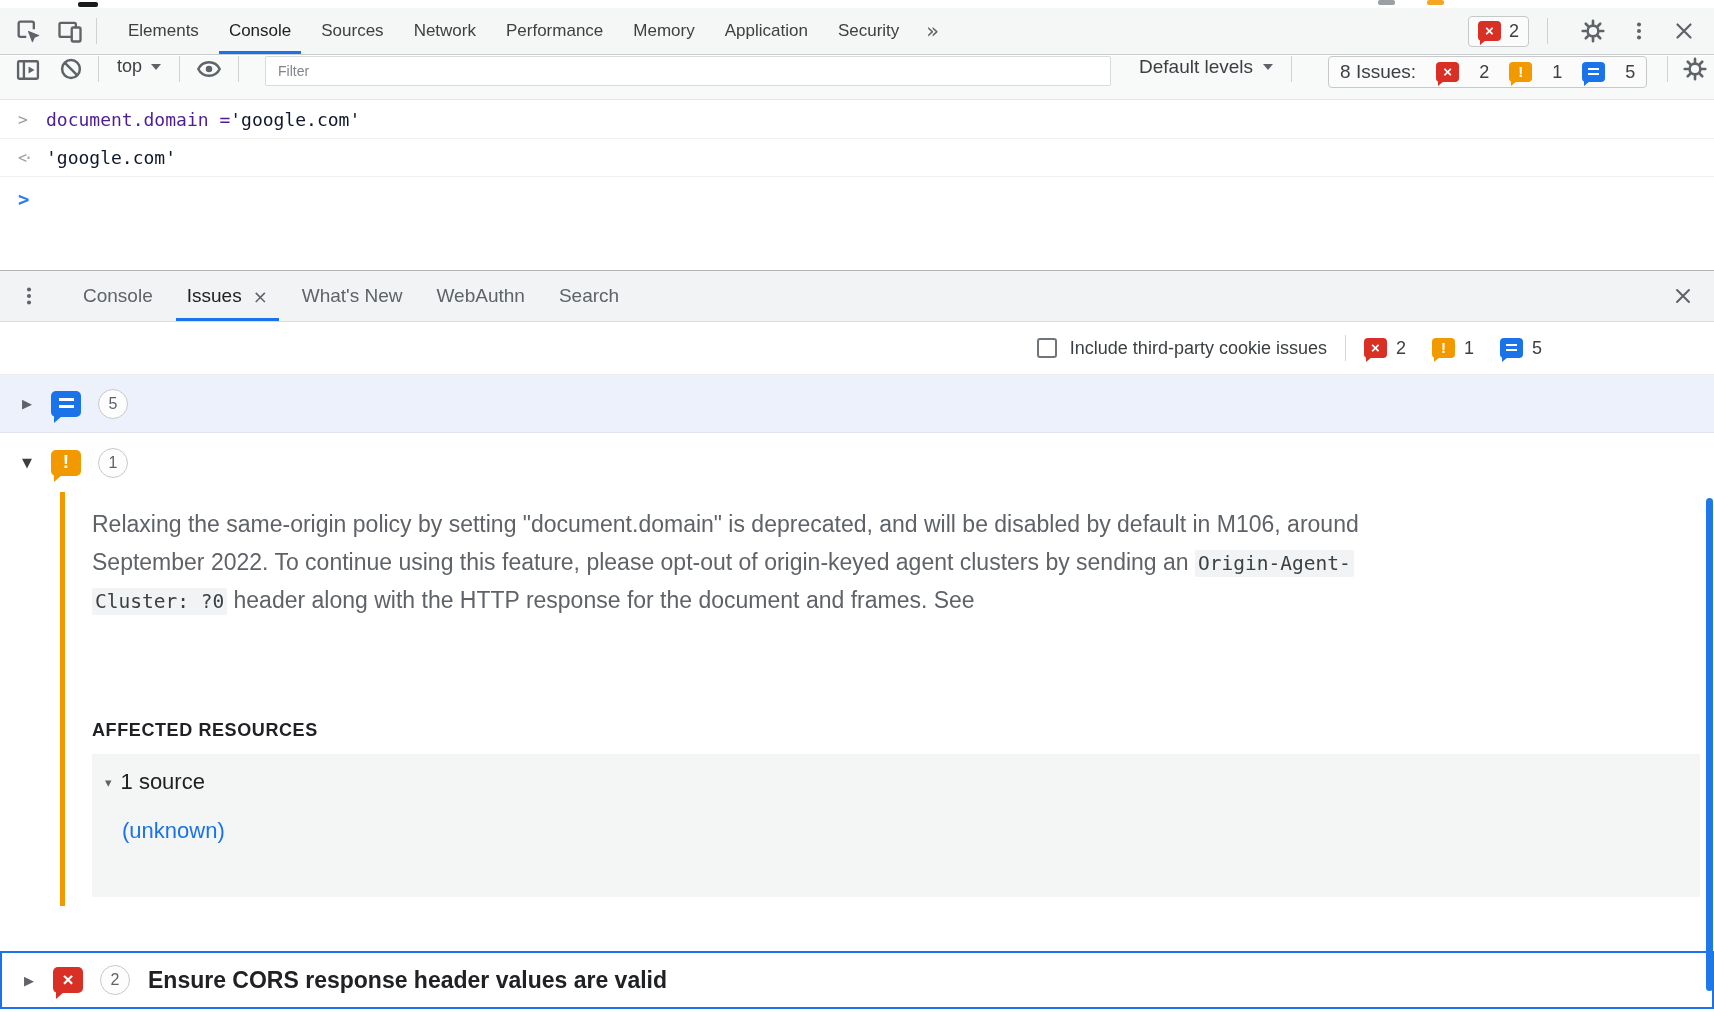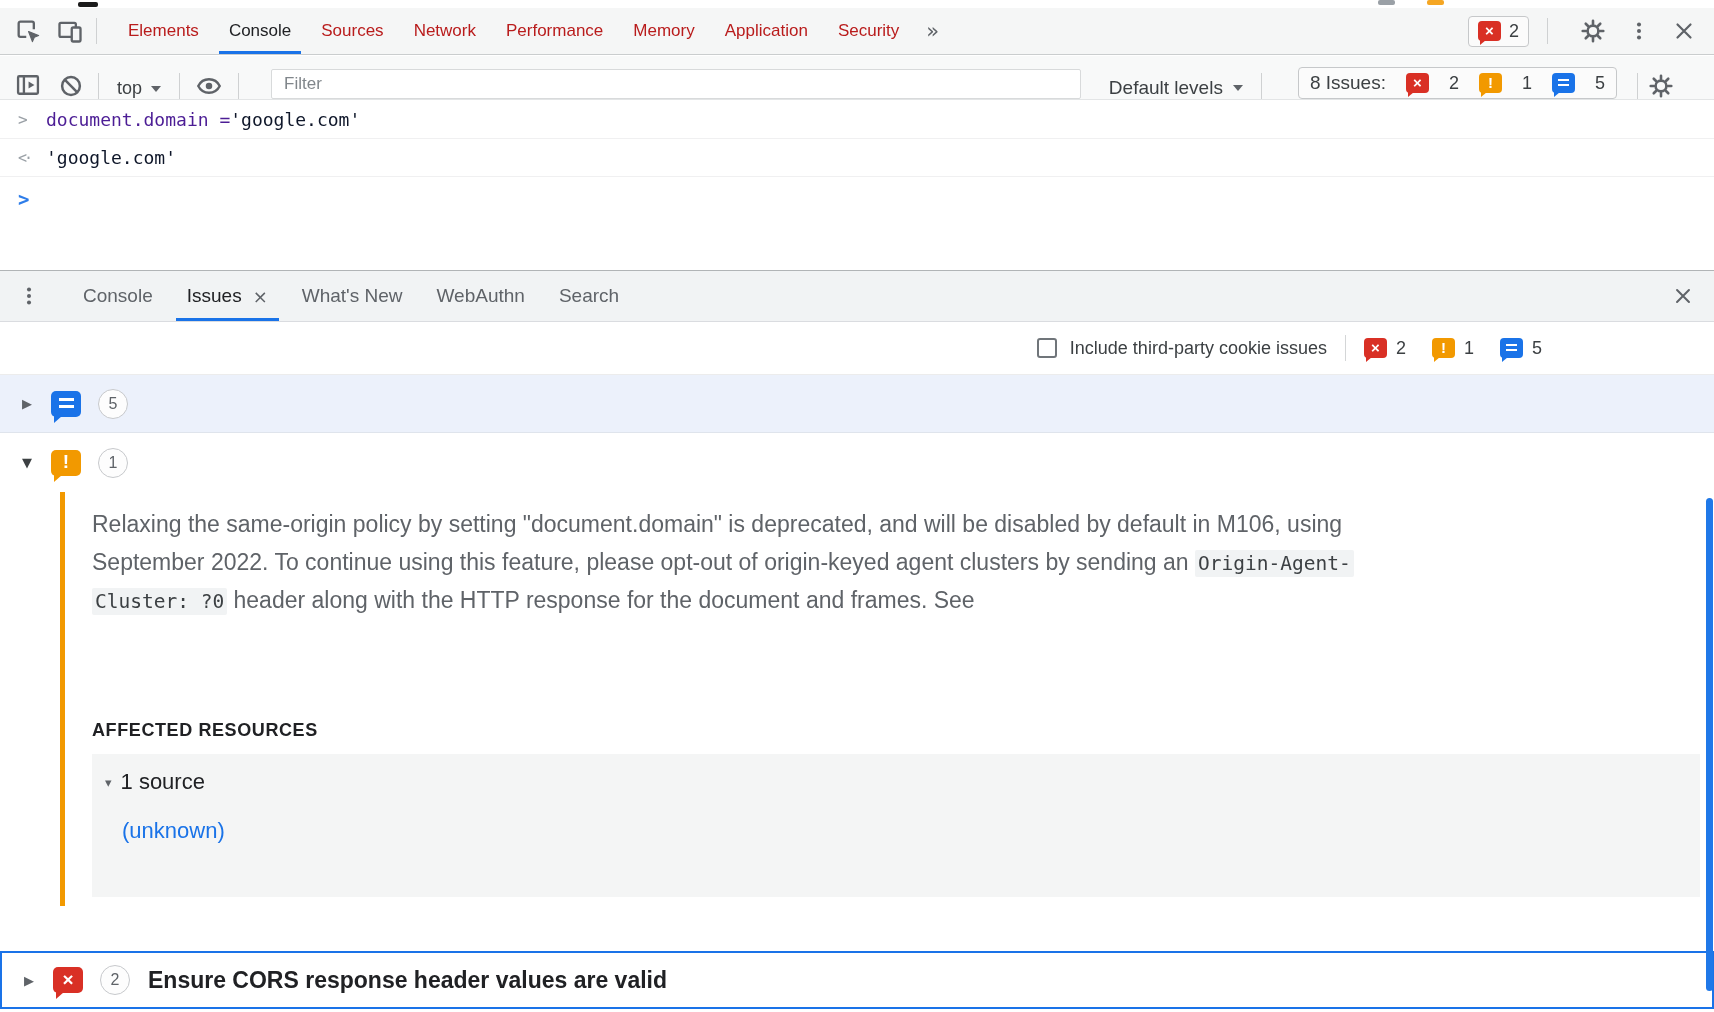--- a/index.html
+++ b/index.html
@@ -12,21 +12,21 @@
   .frag.f1{left:78px;top:2px;width:20px;height:5px;background:#1b1b1b;}
   .frag.f2{left:1378px;top:0;width:17px;height:5px;background:#9aa0a6;}
   .frag.f3{left:1427px;top:0;width:17px;height:5px;background:#f5a623;}
 
   
   .main-toolbar{position:absolute;top:8px;left:0;right:0;height:47px;background:#f5f6f6;
     border-bottom:1px solid #cacdce;display:flex;align-items:center;padding-left:14px;box-sizing:border-box;}
   .icon-btn{display:flex;align-items:center;justify-content:center;background:none;border:none;padding:0;margin:0;cursor:pointer;}
   .vdiv{width:1px;height:26px;background:#cfd1d2;margin:0 10px;flex:0 0 auto;}
   .tabs{display:flex;height:100%;margin-left:4px;}
-  .tab{display:flex;align-items:center;padding:0 15px;font-size:17px;color:#b91c1c;position:relative;cursor:pointer;}
+  .tab{display:flex;align-items:center;padding:0 15px;font-size:17px;color:#404040;position:relative;cursor:pointer;}
   .tab.active{color:#202124;}
   .tab.active::after{content:'';position:absolute;left:5px;right:5px;bottom:0;height:3px;background:#1a73e8;}
   .more-tabs{font-size:21px;color:#5f6368;margin-left:12px;font-family:"DejaVu Sans",sans-serif;}
   .mt-right{margin-left:auto;display:flex;align-items:center;padding-right:18px;}
   .badge-box{display:flex;align-items:center;gap:8px;border:1px solid #c6c8ca;border-radius:4px;padding:4px 9px;background:#fbfbfb;cursor:pointer;}
   .badge-box .num,.issues-box .num,.mini-badges .num{font-size:18px;color:#3c4043;}
   .mt-right .icon-btn{margin-left:22px;}
 
   
   .bubble{position:relative;width:30px;height:26px;border-radius:5px;display:flex;align-items:center;justify-content:center;flex:0 0 auto;}
@@ -39,25 +39,25 @@
   .bubble.sm{width:23px;height:20px;border-radius:4px;}
   .bubble.sm::after{border-top-width:5px;border-right-width:6px;bottom:-4px;left:2px;}
   .bubble.sm .glyph{font-size:15px;}
   .bars{position:relative;width:15px;height:3px;background:#fff;top:-4px;}
   .bars::after{content:'';position:absolute;left:0;top:6.5px;width:15px;height:3px;background:#fff;}
   .bubble.sm .bars{width:11px;height:2.5px;top:-3px;}
   .bubble.sm .bars::after{top:5px;width:11px;height:2.5px;}
 
   
   .console-toolbar{position:absolute;top:56px;left:0;right:0;height:44px;background:#f8f9f9;
-    border-bottom:1px solid #e3e5e6;display:flex;align-items:flex-end;padding:0 40px 0 14px;box-sizing:border-box;}
+    border-bottom:1px solid #e3e5e6;display:flex;align-items:flex-start;padding:0 6px 0 14px;box-sizing:border-box;}
   .top-select{display:flex;align-items:center;gap:9px;font-size:18px;color:#3c4043;cursor:pointer;margin:0 4px;}
   .caret-down{width:0;height:0;border-left:5px solid transparent;border-right:5px solid transparent;border-top:6px solid #5f6368;}
   .filter-input{width:846px;height:30px;border:1px solid #d8dadb;border-radius:2px;background:#fff;
-    font-size:17px;color:#15803d;padding:0 12px;box-sizing:border-box;margin-left:18px;outline:none;font-family:"Liberation Sans",sans-serif;}
+    font-size:14px;color:#15803d;padding:0 12px;box-sizing:border-box;margin-left:12px;outline:none;font-family:"Liberation Sans",sans-serif;}
   .filter-input::placeholder{color:#80868b;}
   .levels{margin-left:28px;display:flex;align-items:center;gap:10px;font-size:19px;color:#3c4043;cursor:pointer;white-space:nowrap;}
   .issues-box{margin-left:18px;display:flex;align-items:center;gap:20px;border:1px solid #c6c8ca;border-radius:4px;
     padding:4px 11px;font-size:19px;color:#3c4043;background:#fbfbfb;cursor:pointer;white-space:nowrap;}
   .ct-gear{margin-left:auto;}
 
   
   .console-area{position:absolute;top:101px;left:0;right:0;height:169px;background:#fff;
     font-family:"DejaVu Sans Mono",monospace;}
   .con-row{display:flex;align-items:center;padding-left:18px;height:37px;border-bottom:1px solid #f0f0f1;font-size:18px;}
@@ -332,21 +332,21 @@
       <span class="arrow">▼</span>
       <span class="bubble warn issue-icon">
           <span class="glyph">!</span>
         </span>
       <span class="count-circle">1</span>
     </div>
 
     <div class="issue-body">
       <div class="orange-bar"></div>
       <div class="issue-desc">
-          <div class="desc-line"><span>Relaxing the same-origin policy by setting "document.domain" is deprecated, and will be disabled by default in M106, using</span></div>
+          <div class="desc-line"><span>Relaxing the same-origin policy by setting "document.domain" is deprecated, and will be disabled by default in M106, around</span></div>
           <div class="desc-line"><span>September 2022. To continue using this feature, please opt-out of origin-keyed agent clusters by sending an </span><span class="inline-code">Origin-Agent-</span></div>
           <div class="desc-line"><span class="inline-code">Cluster: ?0</span><span> header along with the HTTP response for the document and frames. See</span></div>
         </div>
       <div class="affected-label">AFFECTED RESOURCES</div>
       <div class="source-box">
         <div class="source-toggle">
           <span class="sarrow">▾</span>
           <span>1 source</span>
         </div>
         <a class="source-link" href="#">(unknown)</a>

